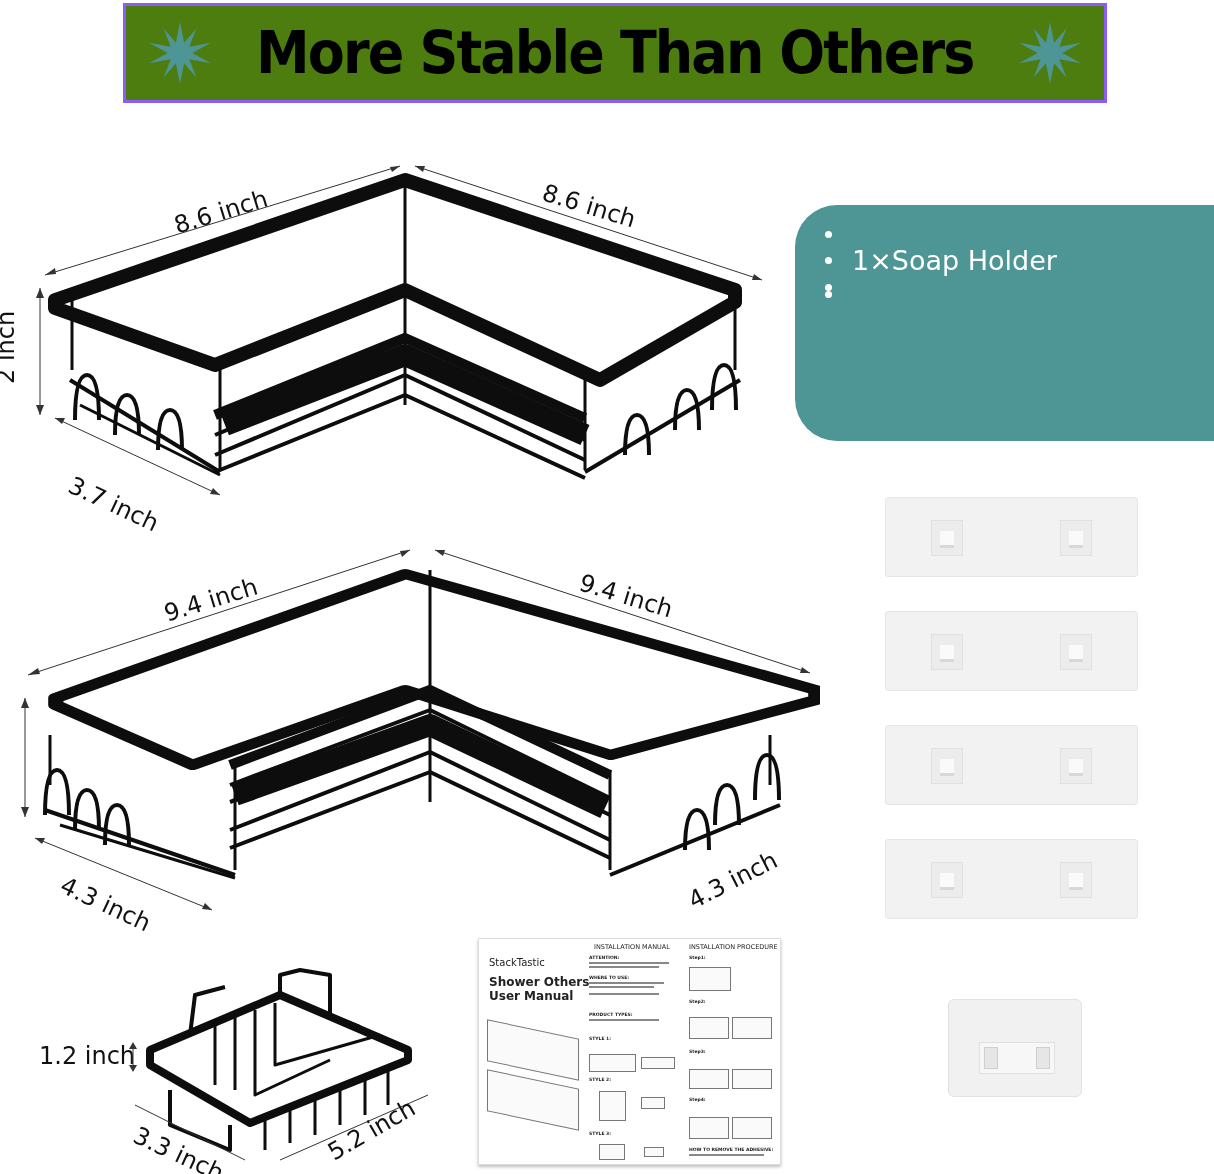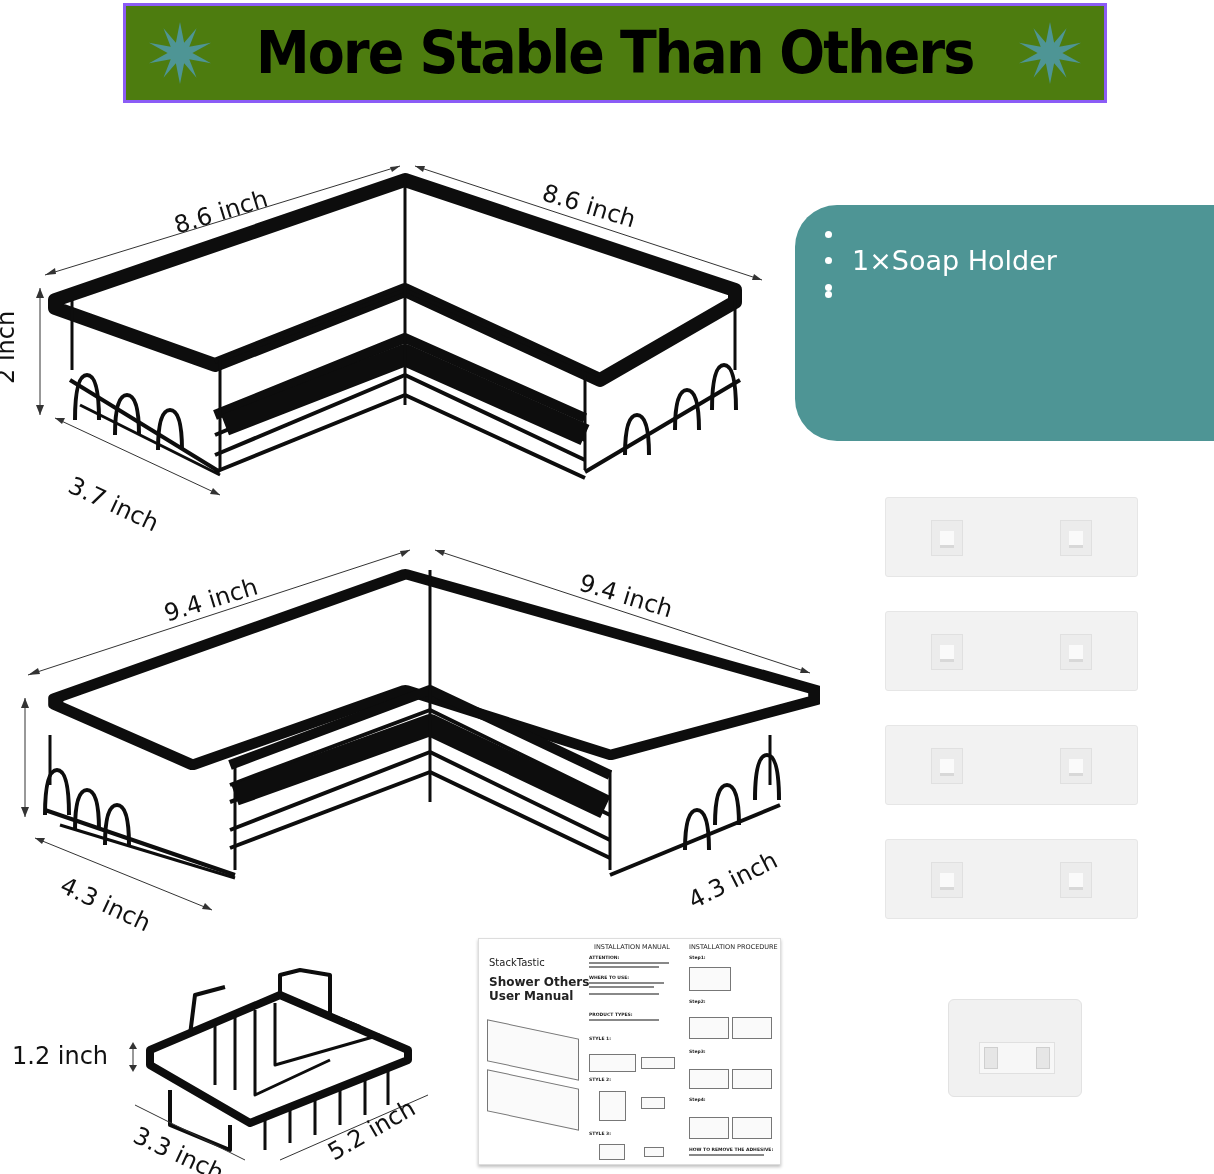--- a/index.html
+++ b/index.html
@@ -181,21 +181,21 @@
     <path d="M125,45 L125,130 L200,95" stroke-width="3"></path>
     <path d="M145,38 L145,100 L250,70" stroke-width="3"></path>
     <path d="M40,125 L40,160 L100,185 L100,160" stroke-width="4"></path>
     <path d="M135,150 L135,185 M160,140 L160,178 M185,130 L185,170 M210,122 L210,160 M235,112 L235,150 M258,102 L258,140" stroke-width="3"></path>
   </g>
   <g stroke="#333" stroke-width="1">
     <line x1="5" y1="140" x2="115" y2="195"></line>
     <line x1="150" y1="195" x2="298" y2="130"></line>
   </g>
 </svg>
-<div class="abs dim" style="left:12px;top:1042px">1.2 inch</div>
+<div class="abs dim" style="left:39px;top:1042px">1.2 inch</div>
 <svg class="abs" style="left:128px;top:1042px" width="10" height="30" viewBox="0 0 10 30">
   <line x1="5" y1="2" x2="5" y2="28" stroke="#333" stroke-width="1"></line>
   <polygon points="5,0 1,7 9,7" fill="#333"></polygon>
     <polygon points="5,30 1,23 9,23" fill="#333"></polygon>
 </svg>
 <div class="abs dim" style="left:135px;top:1120px;transform:rotate(25deg)">3.3 inch</div>
 <div class="abs dim" style="left:330px;top:1140px;transform:rotate(-30deg)">5.2 inch</div>
 
 <div class="abs strip" style="top:497px">
     <div class="hook l"></div>

